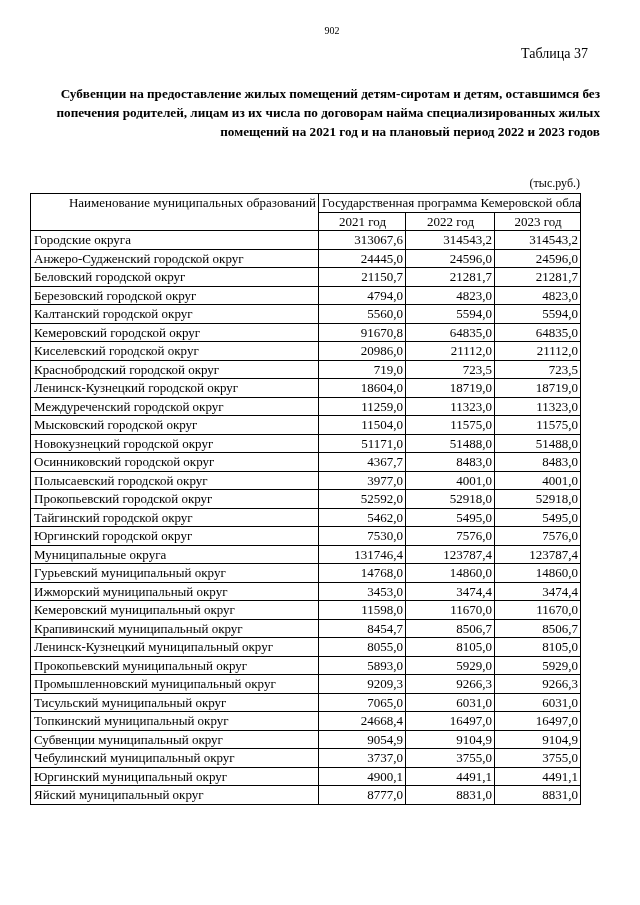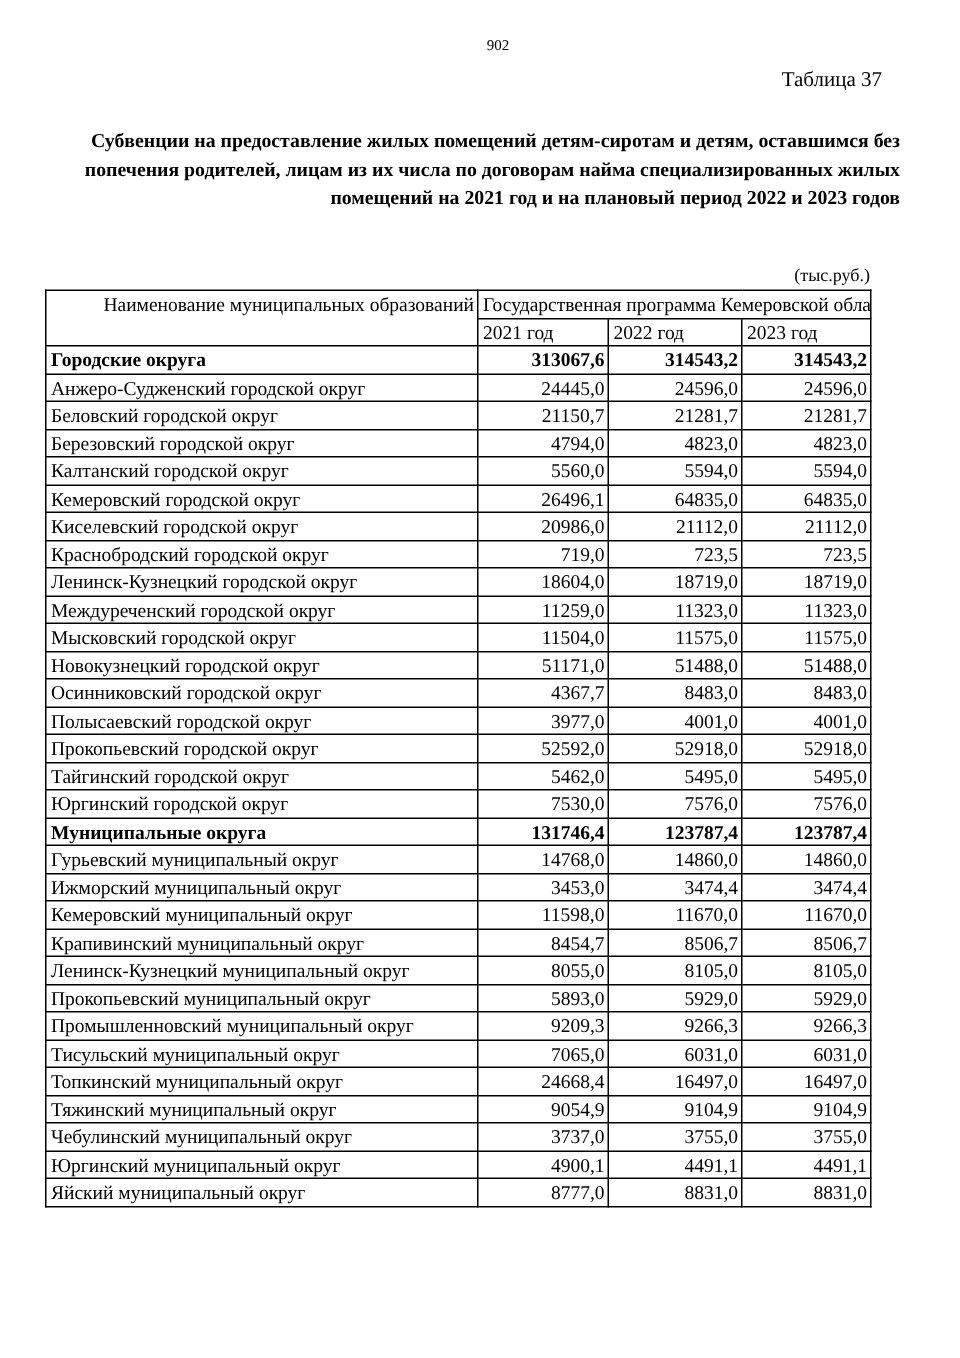--- a/index.html
+++ b/index.html
@@ -71,29 +71,29 @@
     }
     th.col-program {
       text-align: center;
       vertical-align: top;
       white-space: normal;
       line-height: 18px;
       padding-top: 2px;
       height: 70px;
     }
     th.col-year {
-      text-align: left;
+      text-align: center;
       height: 18px;
     }
     td.num {
       text-align: right;
       padding-right: 1px;
     }
     tr.group-row td {
-      font-weight: bold;
+      font-weight: normal;
     }
   </style>
 </head>
 <body>
 
 <div class="page-number">902</div>
 <div class="table-number">Таблица 37</div>
 <div class="doc-title">Субвенции на предоставление жилых помещений детям-сиротам и детям, оставшимся без попечения родителей, лицам из их числа по договорам найма специализированных жилых помещений на 2021 год и на плановый период 2022 и 2023 годов</div>
 <div class="units">(тыс.руб.)</div>
 
@@ -141,21 +141,21 @@
         <td class="num">4823,0</td>
       </tr>
       <tr>
         <td>Калтанский городской округ</td>
         <td class="num">5560,0</td>
         <td class="num">5594,0</td>
         <td class="num">5594,0</td>
       </tr>
       <tr>
         <td>Кемеровский городской округ</td>
-        <td class="num">26496,1</td>
+        <td class="num">91670,8</td>
         <td class="num">64835,0</td>
         <td class="num">64835,0</td>
       </tr>
       <tr>
         <td>Киселевский городской округ</td>
         <td class="num">20986,0</td>
         <td class="num">21112,0</td>
         <td class="num">21112,0</td>
       </tr>
       <tr>
@@ -272,21 +272,21 @@
         <td class="num">6031,0</td>
         <td class="num">6031,0</td>
       </tr>
       <tr>
         <td>Топкинский муниципальный округ</td>
         <td class="num">24668,4</td>
         <td class="num">16497,0</td>
         <td class="num">16497,0</td>
       </tr>
       <tr>
-        <td>Тяжинский муниципальный округ</td>
+        <td>Субвенции муниципальный округ</td>
         <td class="num">9054,9</td>
         <td class="num">9104,9</td>
         <td class="num">9104,9</td>
       </tr>
       <tr>
         <td>Чебулинский муниципальный округ</td>
         <td class="num">3737,0</td>
         <td class="num">3755,0</td>
         <td class="num">3755,0</td>
       </tr>

